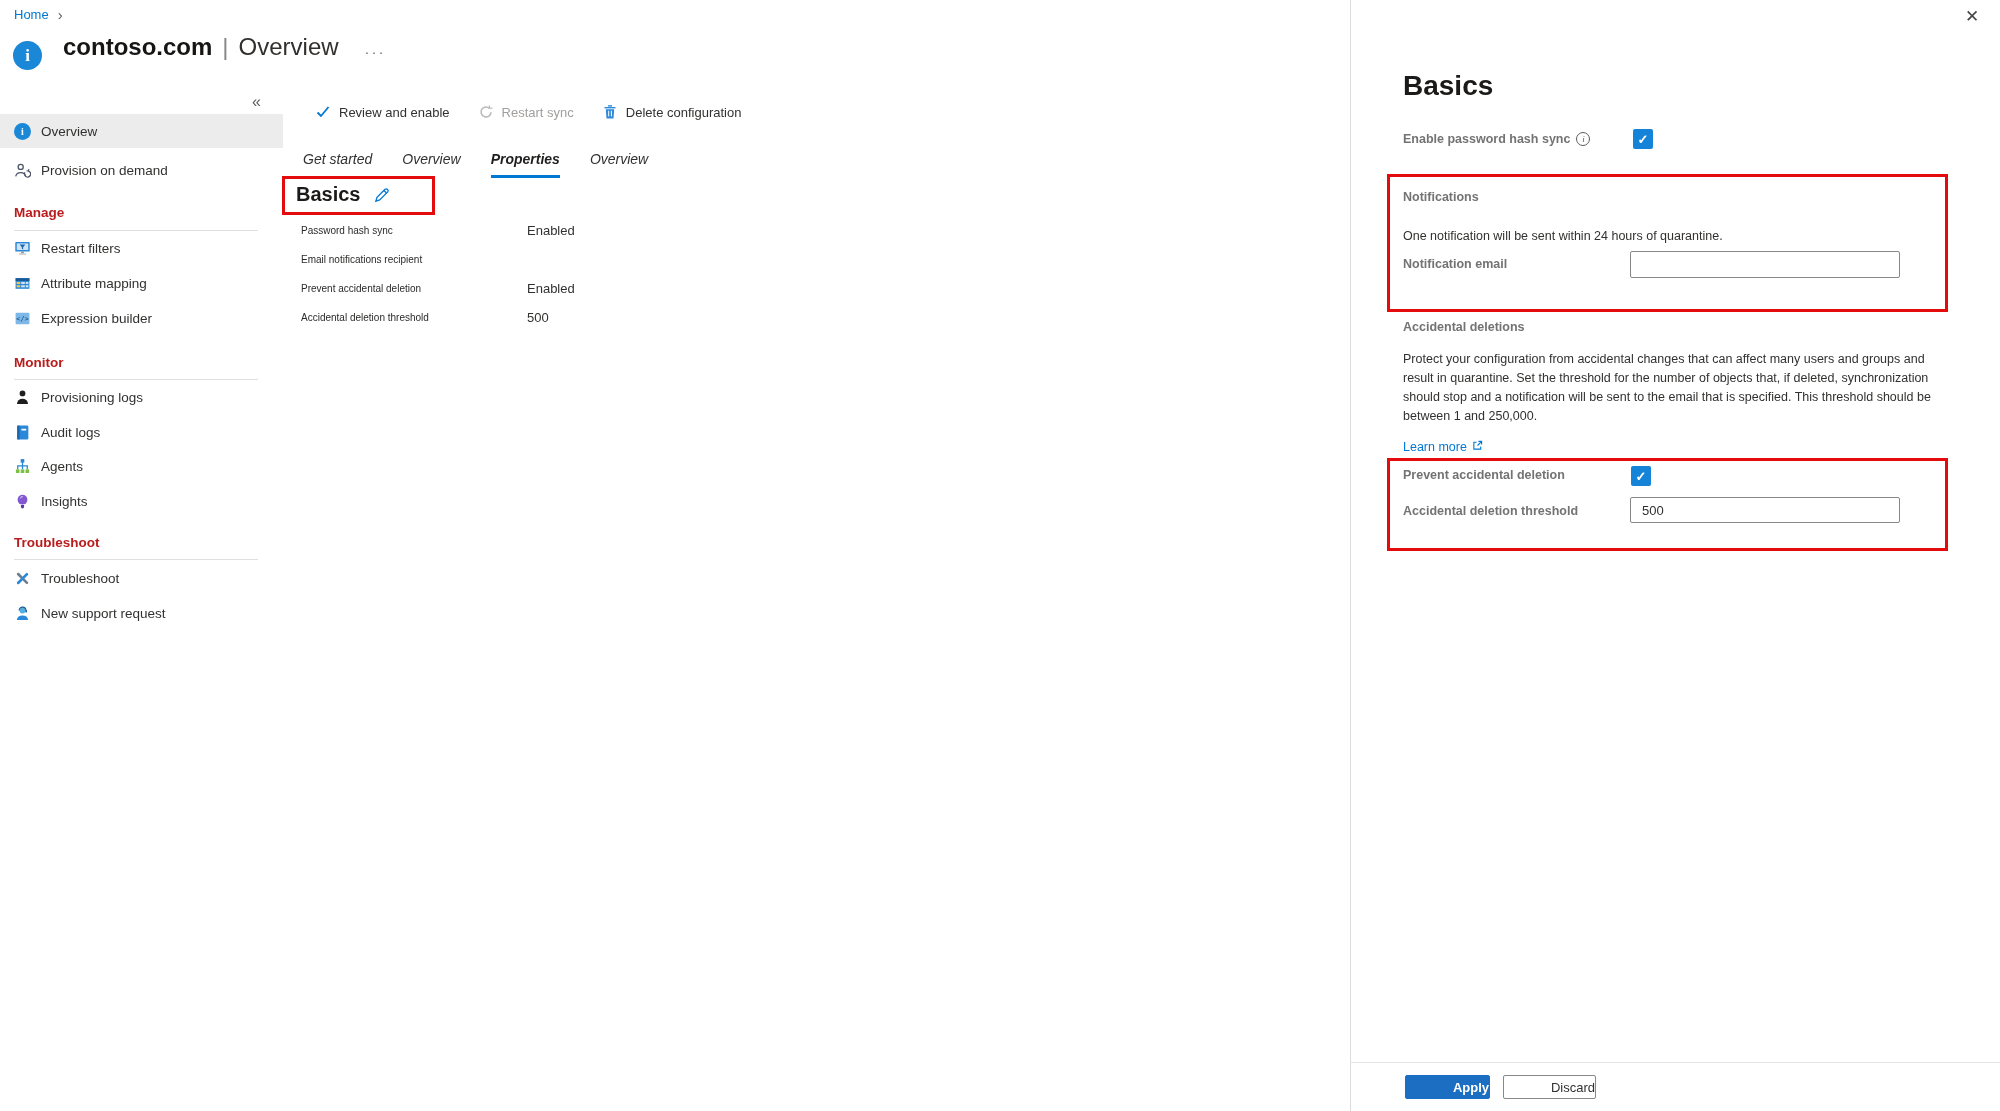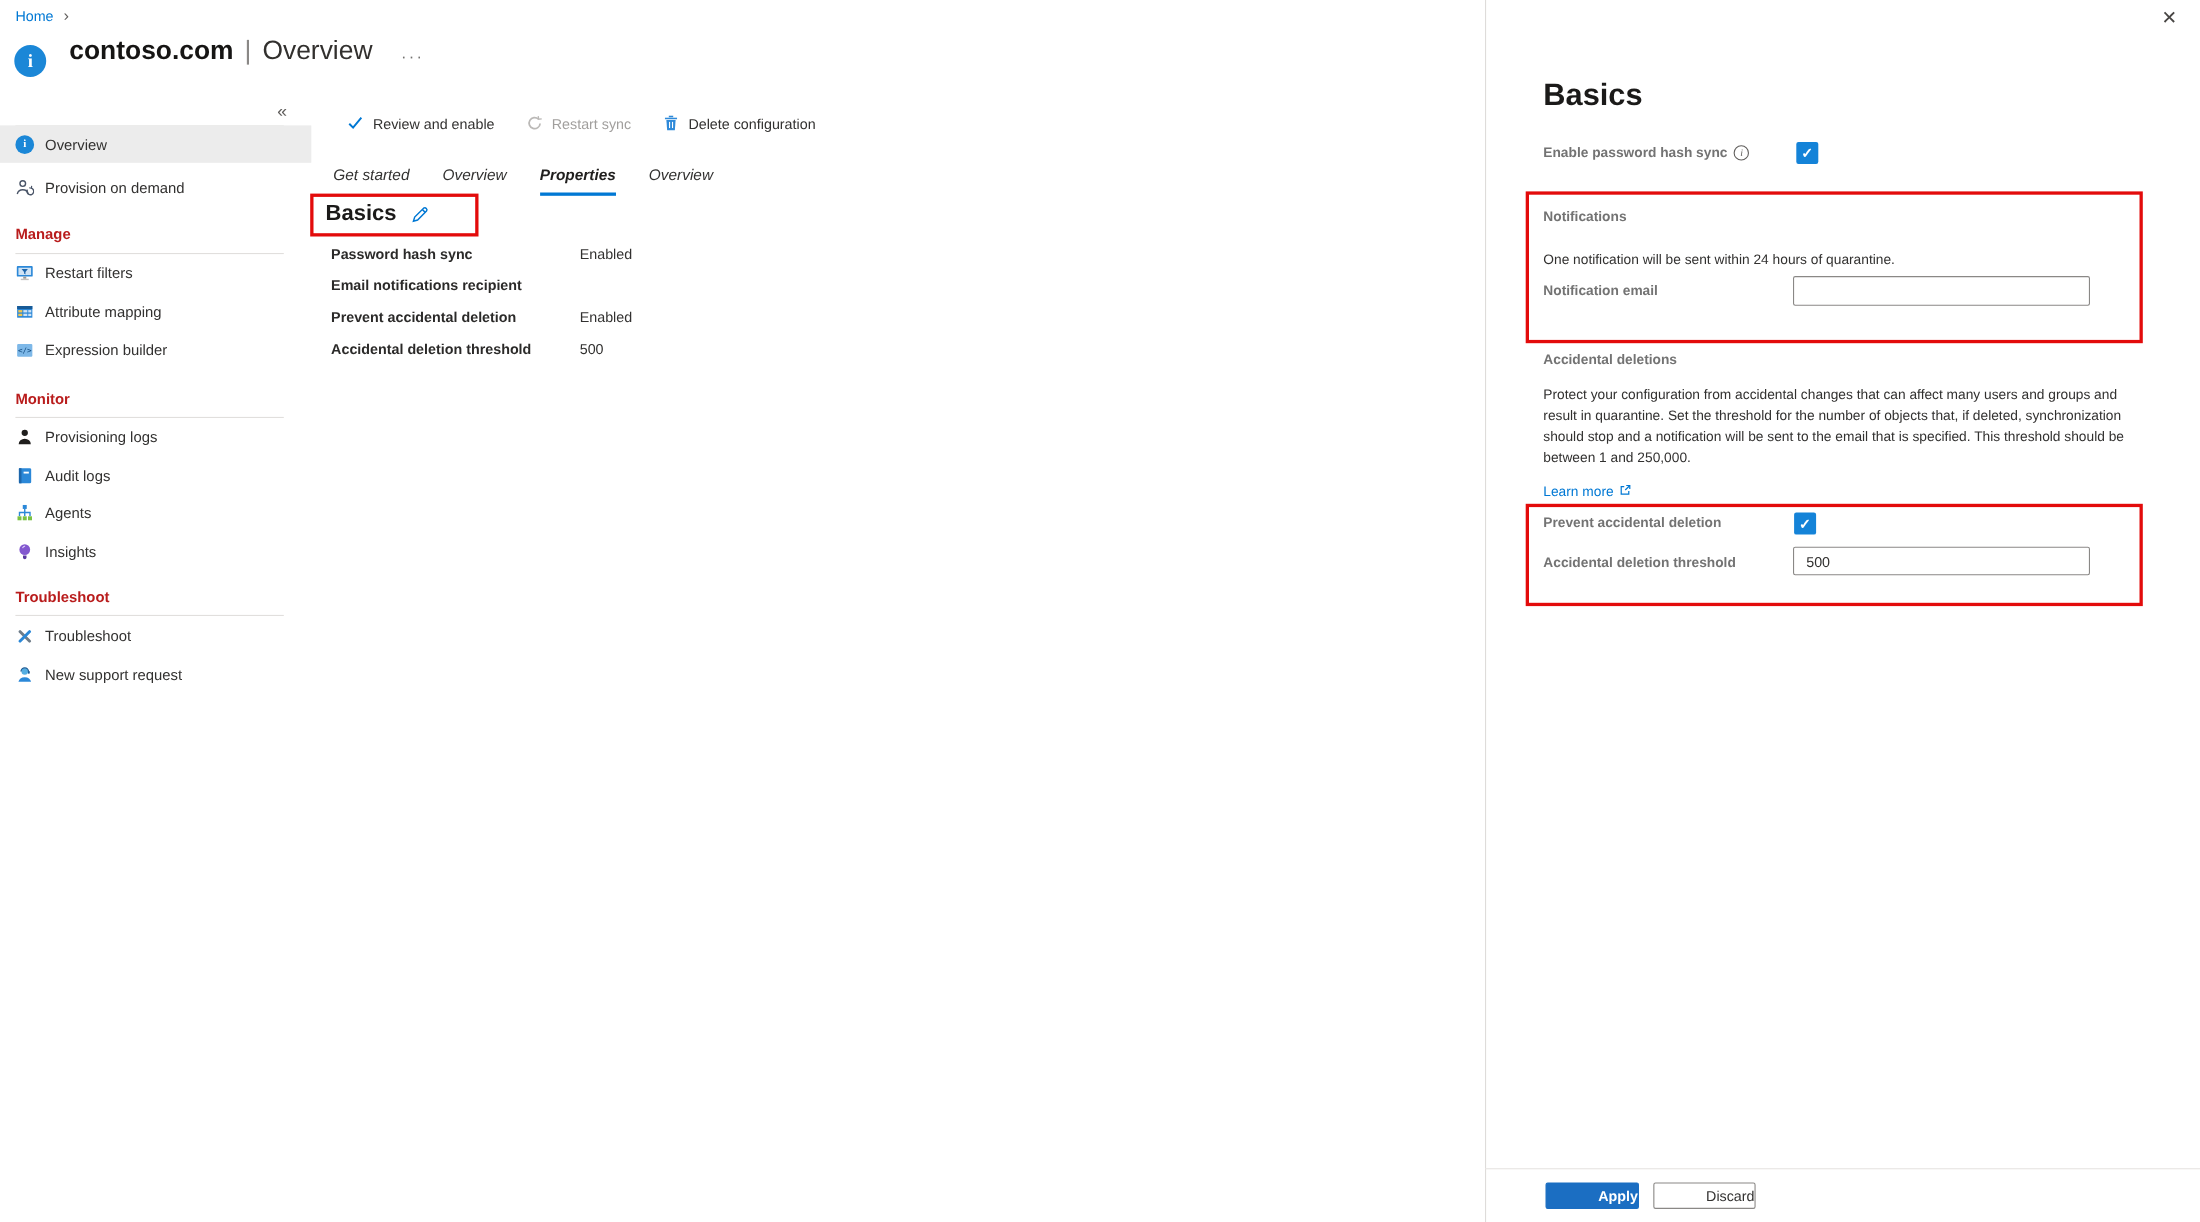--- a/index.html
+++ b/index.html
@@ -46,21 +46,21 @@
   .tab{font-size:14px;color:#323130;padding-bottom:8px;border-bottom:3px solid transparent;cursor:pointer;}
   .tab.active{font-weight:700;color:#201f1e;border-bottom-color:#0078d4;}
 
   
   .red-box{border:3px solid #e30b0b;box-sizing:border-box;pointer-events:none;}
   .main-basics{left:296px;top:183px;display:flex;align-items:center;gap:12px;}
   .main-basics-title{font-size:20px;font-weight:700;color:#1b1a19;}
   .edit-icon{width:19px;height:19px;cursor:pointer;}
   .props{left:301px;top:216px;}
   .prow{display:flex;height:29px;align-items:center;}
-  .plabel{width:226px;font-weight:700;font-size:13px;color:#2b2a29;}
+  .plabel{width:226px;font-weight:400;font-size:10px;color:#2b2a29;}
   .pvalue{font-size:13px;color:#323130;}
 
   
   .panel{left:1350px;top:0;width:650px;height:1111px;background:#fff;border-left:1px solid #dedcda;box-sizing:border-box;}
   .panel-close{left:1965px;top:6px;font-size:17px;color:#484644;cursor:pointer;}
   .panel-title{left:1403px;top:70px;font-size:28px;font-weight:700;color:#1b1a19;}
   .field-label{font-weight:700;font-size:12.5px;color:#737373;}
   .enable-row{left:1403px;top:132px;display:flex;align-items:center;gap:6px;}
   .info-bubble{width:12px;height:12px;border:1px solid #605e5c;border-radius:50%;font-size:9px;line-height:12px;text-align:center;color:#605e5c;font-family:"Liberation Serif",serif;font-style:italic;cursor:pointer;}
   .checkbox{width:20px;height:20px;background:#1483d8;border-radius:2px;color:#fff;display:flex;align-items:center;justify-content:center;font-size:13px;font-weight:700;cursor:pointer;}

